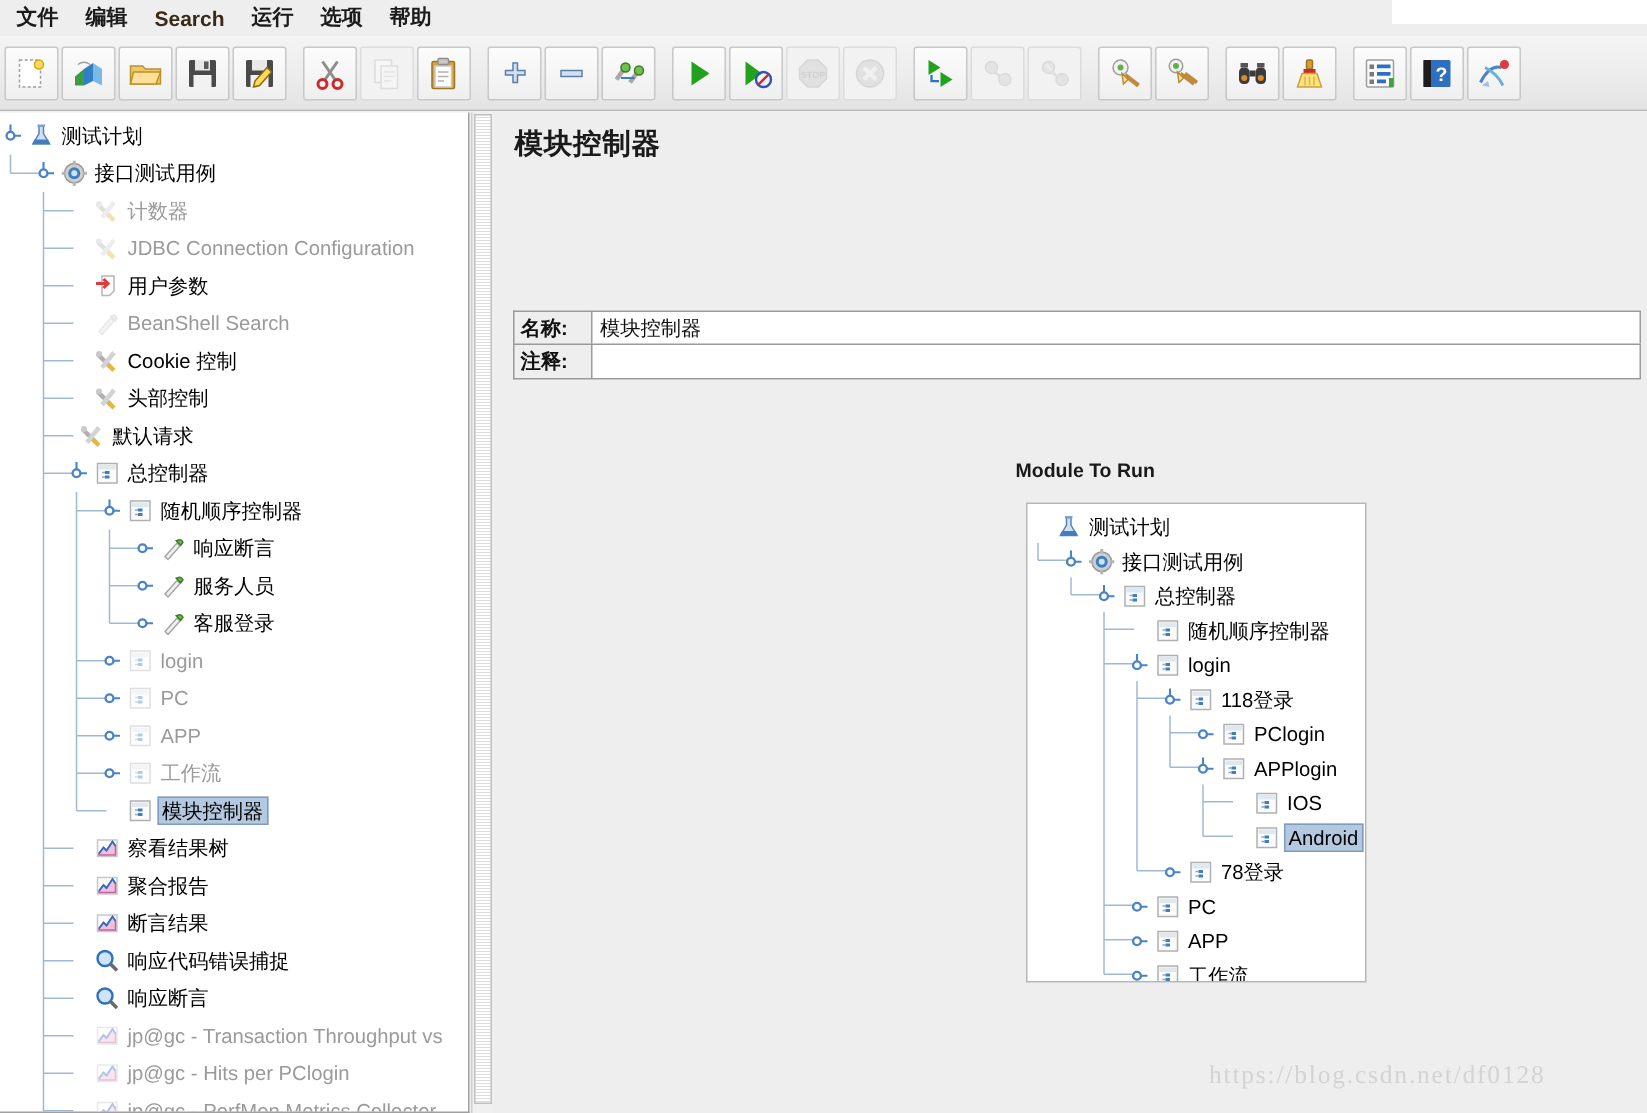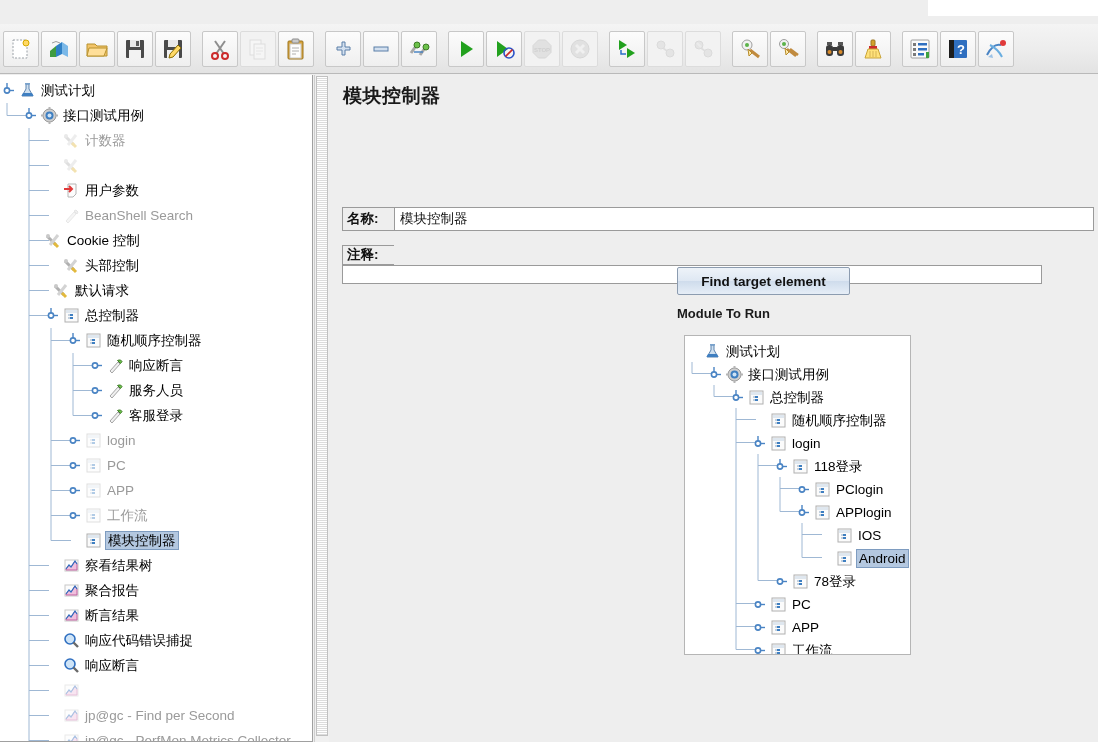--- a/index.html
+++ b/index.html
@@ -191,20 +191,28 @@
     position: absolute; left: 928px; top: 0;
     width: 170px; height: 16px;
     background: #ffffff;
   }
 </style>
 </head>
 <body>
 
 <div id="app">
 
+  <div class="menubar" id="menubar">
+      <div class="menu-item">文件</div>
+      <div class="menu-item">编辑</div>
+      <div class="menu-item latin">Search</div>
+      <div class="menu-item">运行</div>
+      <div class="menu-item">选项</div>
+      <div class="menu-item">帮助</div>
+    </div>
 
   <div class="toolbar" id="toolbar">
       <div class="tb-btn">
         <span>
           <svg width="24" height="24" viewBox="0 0 24 24">
             <rect x="4" y="3" width="14" height="18" fill="#fff" stroke="#9aa0a6" stroke-dasharray="2 1.5"></rect>
             <circle cx="17" cy="6" r="3" fill="#ffd966" stroke="#d6a900"></circle>
           </svg>
         </span>
       </div>
@@ -528,40 +536,41 @@
         <div class="tree-row" style="left: 46px; top: 78px;">
           <span class="handle"></span>
           <span class="tw-icon">
             <span style="opacity:.40;display:block"><svg width="17" height="17" viewBox="0 0 17 17">
                 <path d="M2 4 L11 13" stroke="#b0b0b0" stroke-width="3"></path>
                 <path d="M13 3 L5 13" stroke="#d3d3d3" stroke-width="3"></path>
                 <path d="M9 11 L13 15" stroke="#e3b93c" stroke-width="3"></path>
                 <circle cx="3" cy="4" r="2" fill="#c9c9c9"></circle>
               </svg></span>
           </span>
+          <span class="tree-label dim">JDBC Connection Configuration</span>
         </div>
         <div class="tree-row" style="left: 46px; top: 103px;">
           <span class="handle"></span>
           <span class="tw-icon"><svg width="17" height="17" viewBox="0 0 17 17">
               <path d="M5 2 h8 v10 l-3 3 h-5Z" fill="#fdfdfd" stroke="#b5b5b5"></path>
               <path d="M1 7 h7 M6 4 l3 3 l-3 3" stroke="#e03a3a" stroke-width="2" fill="none"></path>
             </svg></span>
           <span class="tree-label">用户参数</span>
         </div>
         <div class="tree-row" style="left: 46px; top: 128px;">
           <span class="handle"></span>
           <span class="tw-icon">
             <span style="opacity:.40;display:block"><svg width="17" height="17" viewBox="0 0 17 17">
                 <path d="M3 14 L11 5 l2 2 l-8 9Z" fill="#e8e8e8" stroke="#c5c5c5"></path>
                 <path d="M11 4 l3 3 l1-2 l-2-2Z" fill="#d8d8d8" stroke="#bdbdbd"></path>
               </svg></span>
           </span>
           <span class="tree-label dim">BeanShell Search</span>
         </div>
-        <div class="tree-row" style="left: 28px; top: 153px;">
+        <div class="tree-row" style="left: 46px; top: 153px;">
           <span class="handle"></span>
           <span class="tw-icon"><svg width="17" height="17" viewBox="0 0 17 17">
               <path d="M2 4 L11 13" stroke="#b0b0b0" stroke-width="3"></path>
               <path d="M13 3 L5 13" stroke="#d3d3d3" stroke-width="3"></path>
               <path d="M9 11 L13 15" stroke="#e3b93c" stroke-width="3"></path>
               <circle cx="3" cy="4" r="2" fill="#c9c9c9"></circle>
             </svg></span>
           <span class="tree-label">Cookie 控制</span>
         </div>
         <div class="tree-row" style="left: 46px; top: 178px; text-align: center;">
@@ -767,31 +776,32 @@
         </div>
         <div class="tree-row" style="left: 46px; top: 603px;">
           <span class="handle"></span>
           <span class="tw-icon">
             <span style="opacity:.40;display:block"><svg width="17" height="17" viewBox="0 0 17 17">
                 <rect x="2" y="3" width="13" height="11" fill="#fcfcfc" stroke="#c8c8c8"></rect>
                 <path d="M3 12 L6 8 L8 10 L12 4 L14 7 L14 13 L3 13Z" fill="#f0c0dd" stroke="#c060a0"></path>
                 <path d="M3 12 L6 8 L8 10 L12 4 L14 7" stroke="#2f6fc0" fill="none" stroke-width="1.2"></path>
               </svg></span>
           </span>
+          <span class="tree-label dim">jp@gc - Transaction Throughput vs</span>
         </div>
         <div class="tree-row" style="left: 46px; top: 628px;">
           <span class="handle"></span>
           <span class="tw-icon">
             <span style="opacity:.40;display:block"><svg width="17" height="17" viewBox="0 0 17 17">
                 <rect x="2" y="3" width="13" height="11" fill="#fcfcfc" stroke="#c8c8c8"></rect>
                 <path d="M3 12 L6 8 L8 10 L12 4 L14 7 L14 13 L3 13Z" fill="#f0c0dd" stroke="#c060a0"></path>
                 <path d="M3 12 L6 8 L8 10 L12 4 L14 7" stroke="#2f6fc0" fill="none" stroke-width="1.2"></path>
               </svg></span>
           </span>
-          <span class="tree-label dim">jp@gc - Find per Second</span>
+          <span class="tree-label dim">jp@gc - Hits per PClogin</span>
         </div>
         <div class="tree-row" style="left: 46px; top: 653px;">
           <span class="handle"></span>
           <span class="tw-icon">
             <span style="opacity:.40;display:block"><svg width="17" height="17" viewBox="0 0 17 17">
                 <rect x="2" y="3" width="13" height="11" fill="#fcfcfc" stroke="#c8c8c8"></rect>
                 <path d="M3 12 L6 8 L8 10 L12 4 L14 7 L14 13 L3 13Z" fill="#f0c0dd" stroke="#c060a0"></path>
                 <path d="M3 12 L6 8 L8 10 L12 4 L14 7" stroke="#2f6fc0" fill="none" stroke-width="1.2"></path>
               </svg></span>
           </span>
@@ -806,26 +816,25 @@
 
   <div class="right-pane">
 
     <div class="panel-title">模块控制器</div>
 
     <div class="field-row" style="top:132px;">
       <div class="field-label">名称:</div>
       <input class="field-input" type="text" value="模块控制器" style="">
     </div>
 
-    <div class="field-row" style="top:170px;flex-direction:column;">
+    <div class="field-row" style="top:154px;">
       <div class="field-label">注释:</div>
       <input class="field-input" type="text" value="" style="">
     </div>
 
-    <button class="btn-find">Find target element</button>
 
     <div class="module-to-run">Module To Run</div>
 
     <div class="module-tree-box">
       <div class="tree" id="module-tree">
           <svg class="lines" width="227" height="335">
             <line x1="117" y1="187" x2="117" y2="221.5" stroke="#9fb8d4" stroke-width="1"></line>
             <line x1="95" y1="141" x2="95" y2="175.5" stroke="#9fb8d4" stroke-width="1"></line>
             <line x1="73" y1="118" x2="73" y2="244.5" stroke="#9fb8d4" stroke-width="1"></line>
             <line x1="51" y1="72" x2="51" y2="313.5" stroke="#9fb8d4" stroke-width="1"></line>
@@ -1033,15 +1042,16 @@
                 <rect x="7" y="7" width="3" height="2" fill="#3f7fc1"></rect>
                 <rect x="7" y="10" width="3" height="2" fill="#3f7fc1"></rect>
                 <path d="M5 8 h2 M5 11 h2" stroke="#8aa7c4"></path>
               </svg></span>
             <span class="tree-label">工作流</span>
           </div>
         </div>
     </div>
   </div>
 
+  <div class="watermark">https://blog.csdn.net/df0128</div>
 
   <div class="white-overlay"></div>
 </div>
 
 </body></html>

